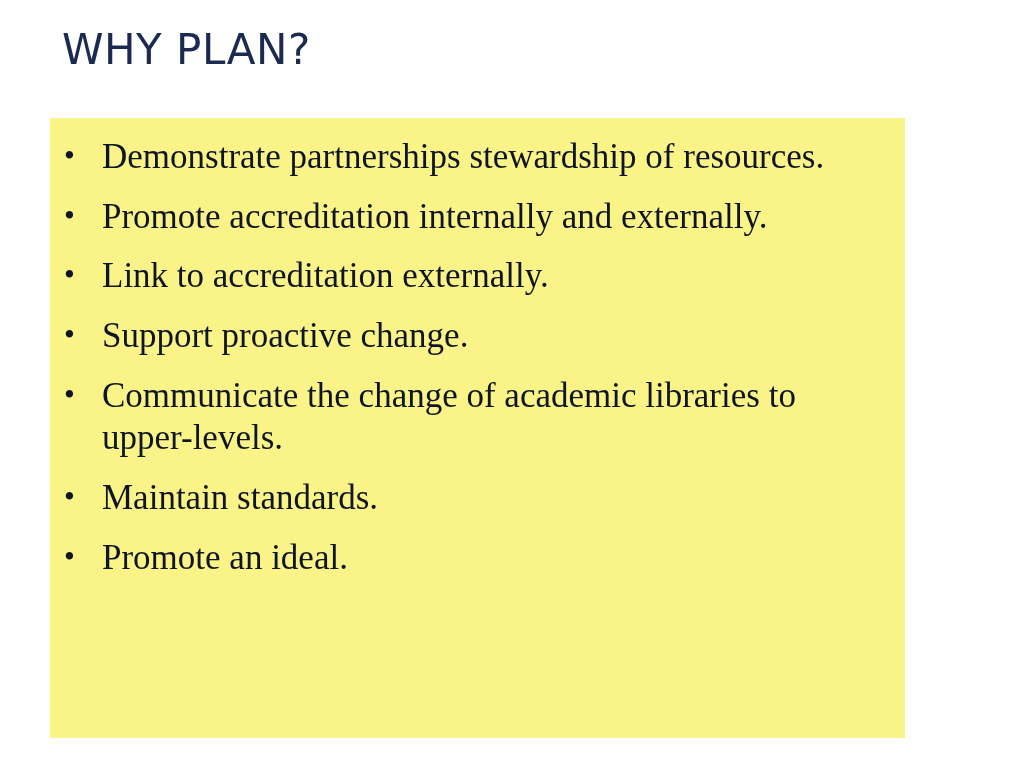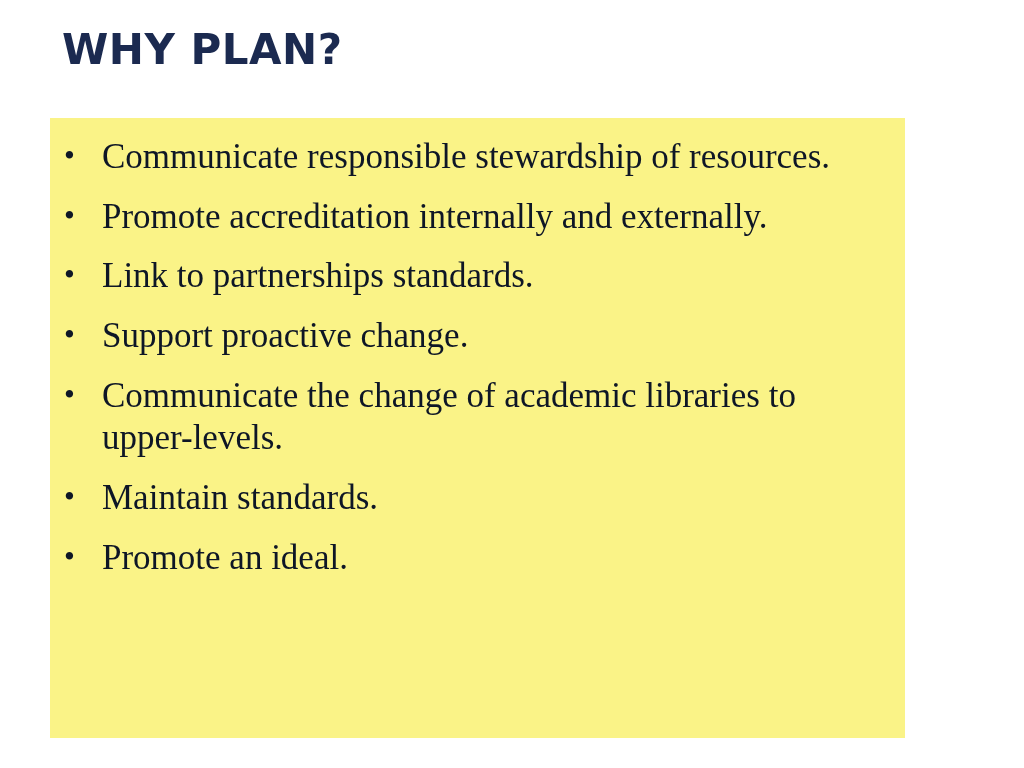--- a/index.html
+++ b/index.html
@@ -18,21 +18,21 @@
     width: 1024px;
     height: 768px;
     background: #ffffff;
     box-sizing: border-box;
   }
   .slide-title {
     position: absolute;
     left: 62px;
     top: 27px;
     font-family: "DejaVu Sans", sans-serif;
-    font-weight: bold;
+    font-weight: normal;
     font-size: 42px;
     letter-spacing: 0.5px;
     color: #1b2a50;
     margin: 0;
     line-height: 1.1;
   }
   .content-panel {
     position: absolute;
     left: 50px;
     top: 118px;
@@ -74,31 +74,31 @@
 
 <div class="slide">
 
   <h1 class="slide-title">WHY PLAN?</h1>
 
   <div class="content-panel">
     <ul class="bullet-list">
 
       <li class="bullet-item">
         <span class="bullet-mark">•</span>
-        <span class="bullet-text">Communicate responsible stewardship of resources.</span>
+        <span class="bullet-text">Demonstrate partnerships stewardship of resources.</span>
       </li>
 
       <li class="bullet-item">
         <span class="bullet-mark">•</span>
         <span class="bullet-text">Promote accreditation internally and externally.</span>
       </li>
 
       <li class="bullet-item">
         <span class="bullet-mark">•</span>
-        <span class="bullet-text">Link to partnerships standards.</span>
+        <span class="bullet-text">Link to accreditation externally.</span>
       </li>
 
       <li class="bullet-item">
         <span class="bullet-mark">•</span>
         <span class="bullet-text">Support proactive change.</span>
       </li>
 
       <li class="bullet-item">
         <span class="bullet-mark">•</span>
         <span class="bullet-text">Communicate the change of academic libraries to upper-levels.</span>

